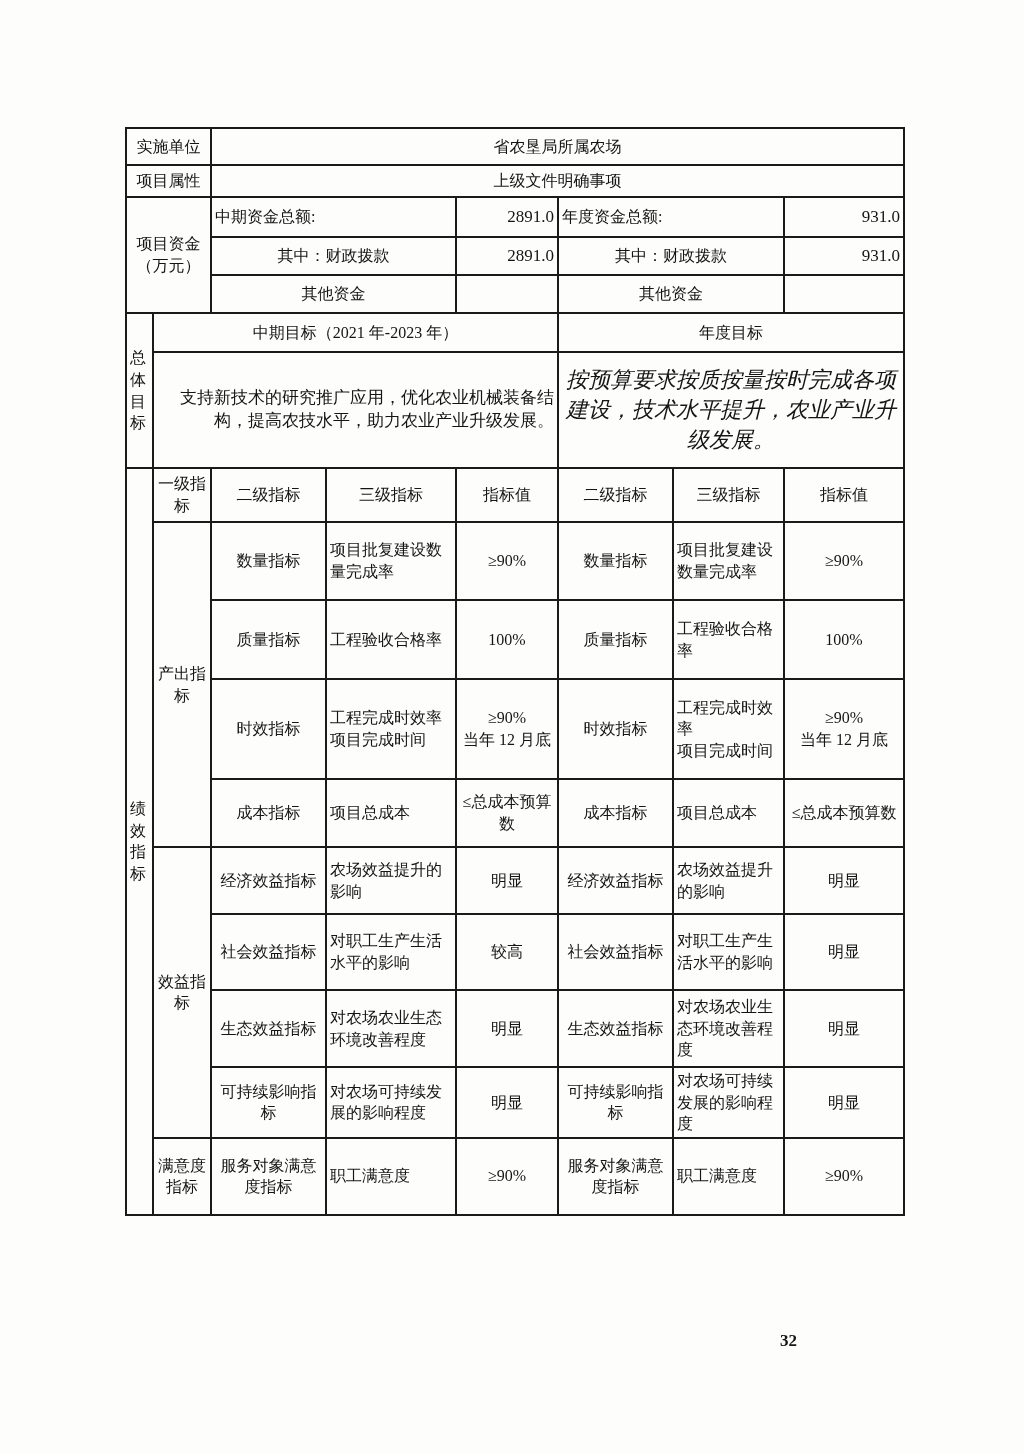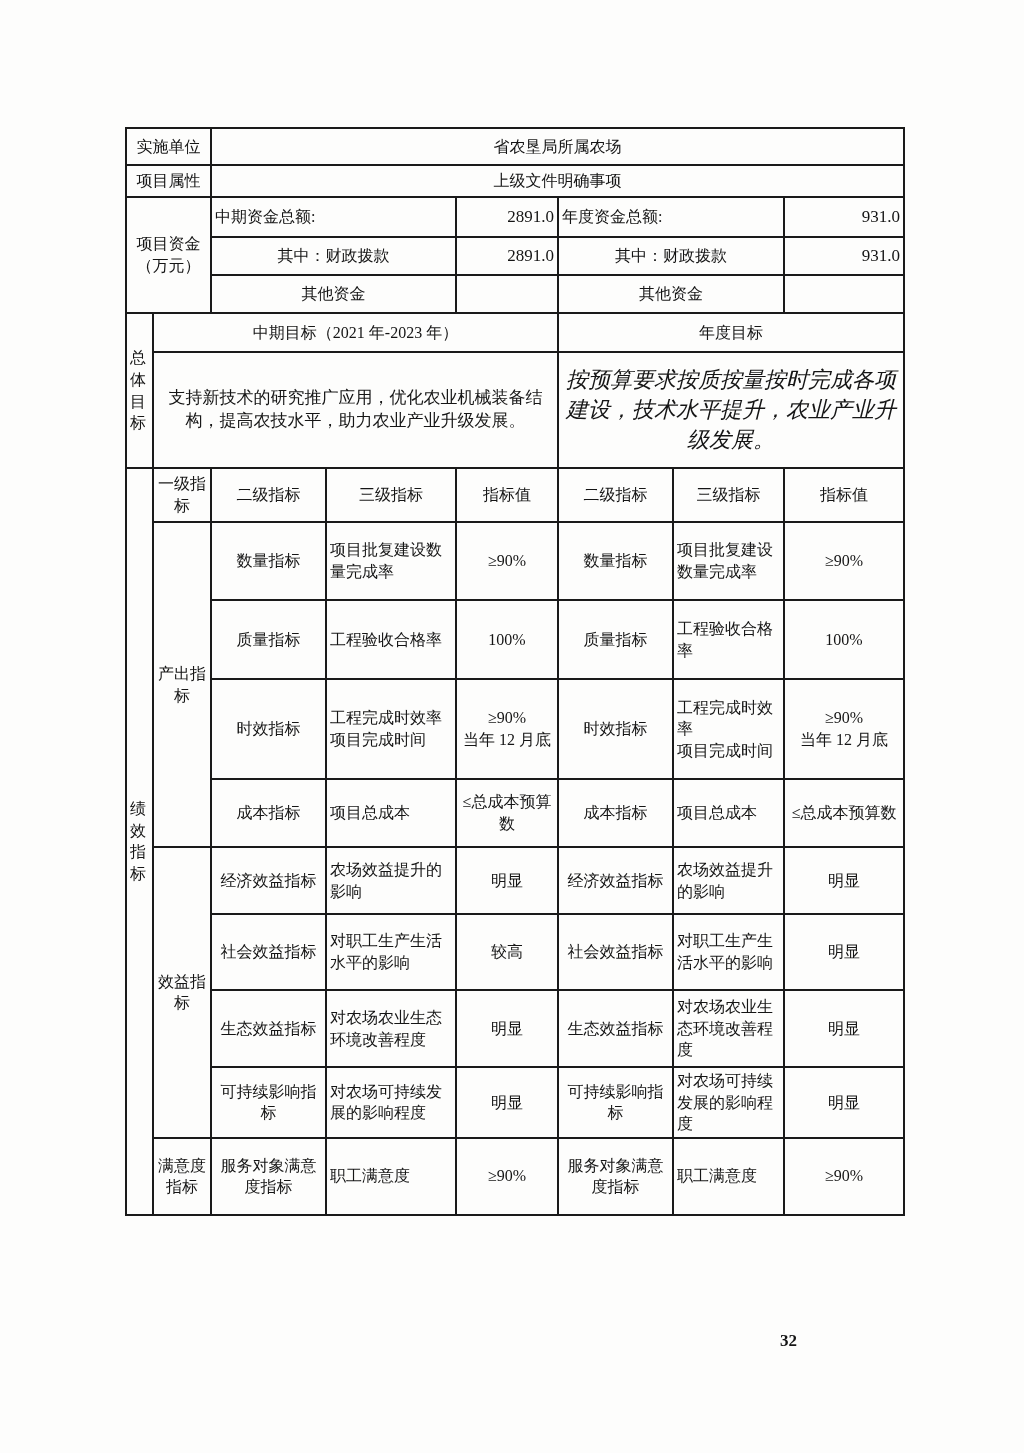--- a/index.html
+++ b/index.html
@@ -25,21 +25,21 @@
     vertical-align:middle;
     line-height:1.35;
     word-break:break-all;
   }
   .c { text-align:center;margin-top:36px; }
   .l { text-align:left; padding-left:5px;border-radius:11px; }
   .r { text-align:right; padding-right:4px; }
   .pre { white-space:pre-line; }
   .vcell { text-align:left; padding:2px 1px; line-height:1.7; }
   .hdr { text-align:center; line-height:1.3; }
-  .goal-l { text-align:center; padding:6px 8px; line-height:1.6; font-size:17px; vertical-align:middle; }
+  .goal-l { text-align:right; padding:6px 8px; line-height:1.6; font-size:17px; vertical-align:middle; }
   .goal-c { text-align:center; padding:6px 8px; line-height:1.6; font-size:22px; vertical-align:middle;font-style:italic; }
   .num { font-size:17px; }
   .heading {
     position:absolute; left:180px; top:1232px;
     font-size:25px; font-weight:bold; letter-spacing:1px;
   }
   .para {
     position:absolute; left:163px; top:1284px; width:745px;
     font-size:24px; letter-spacing:1px; line-height:1.5;
   }

